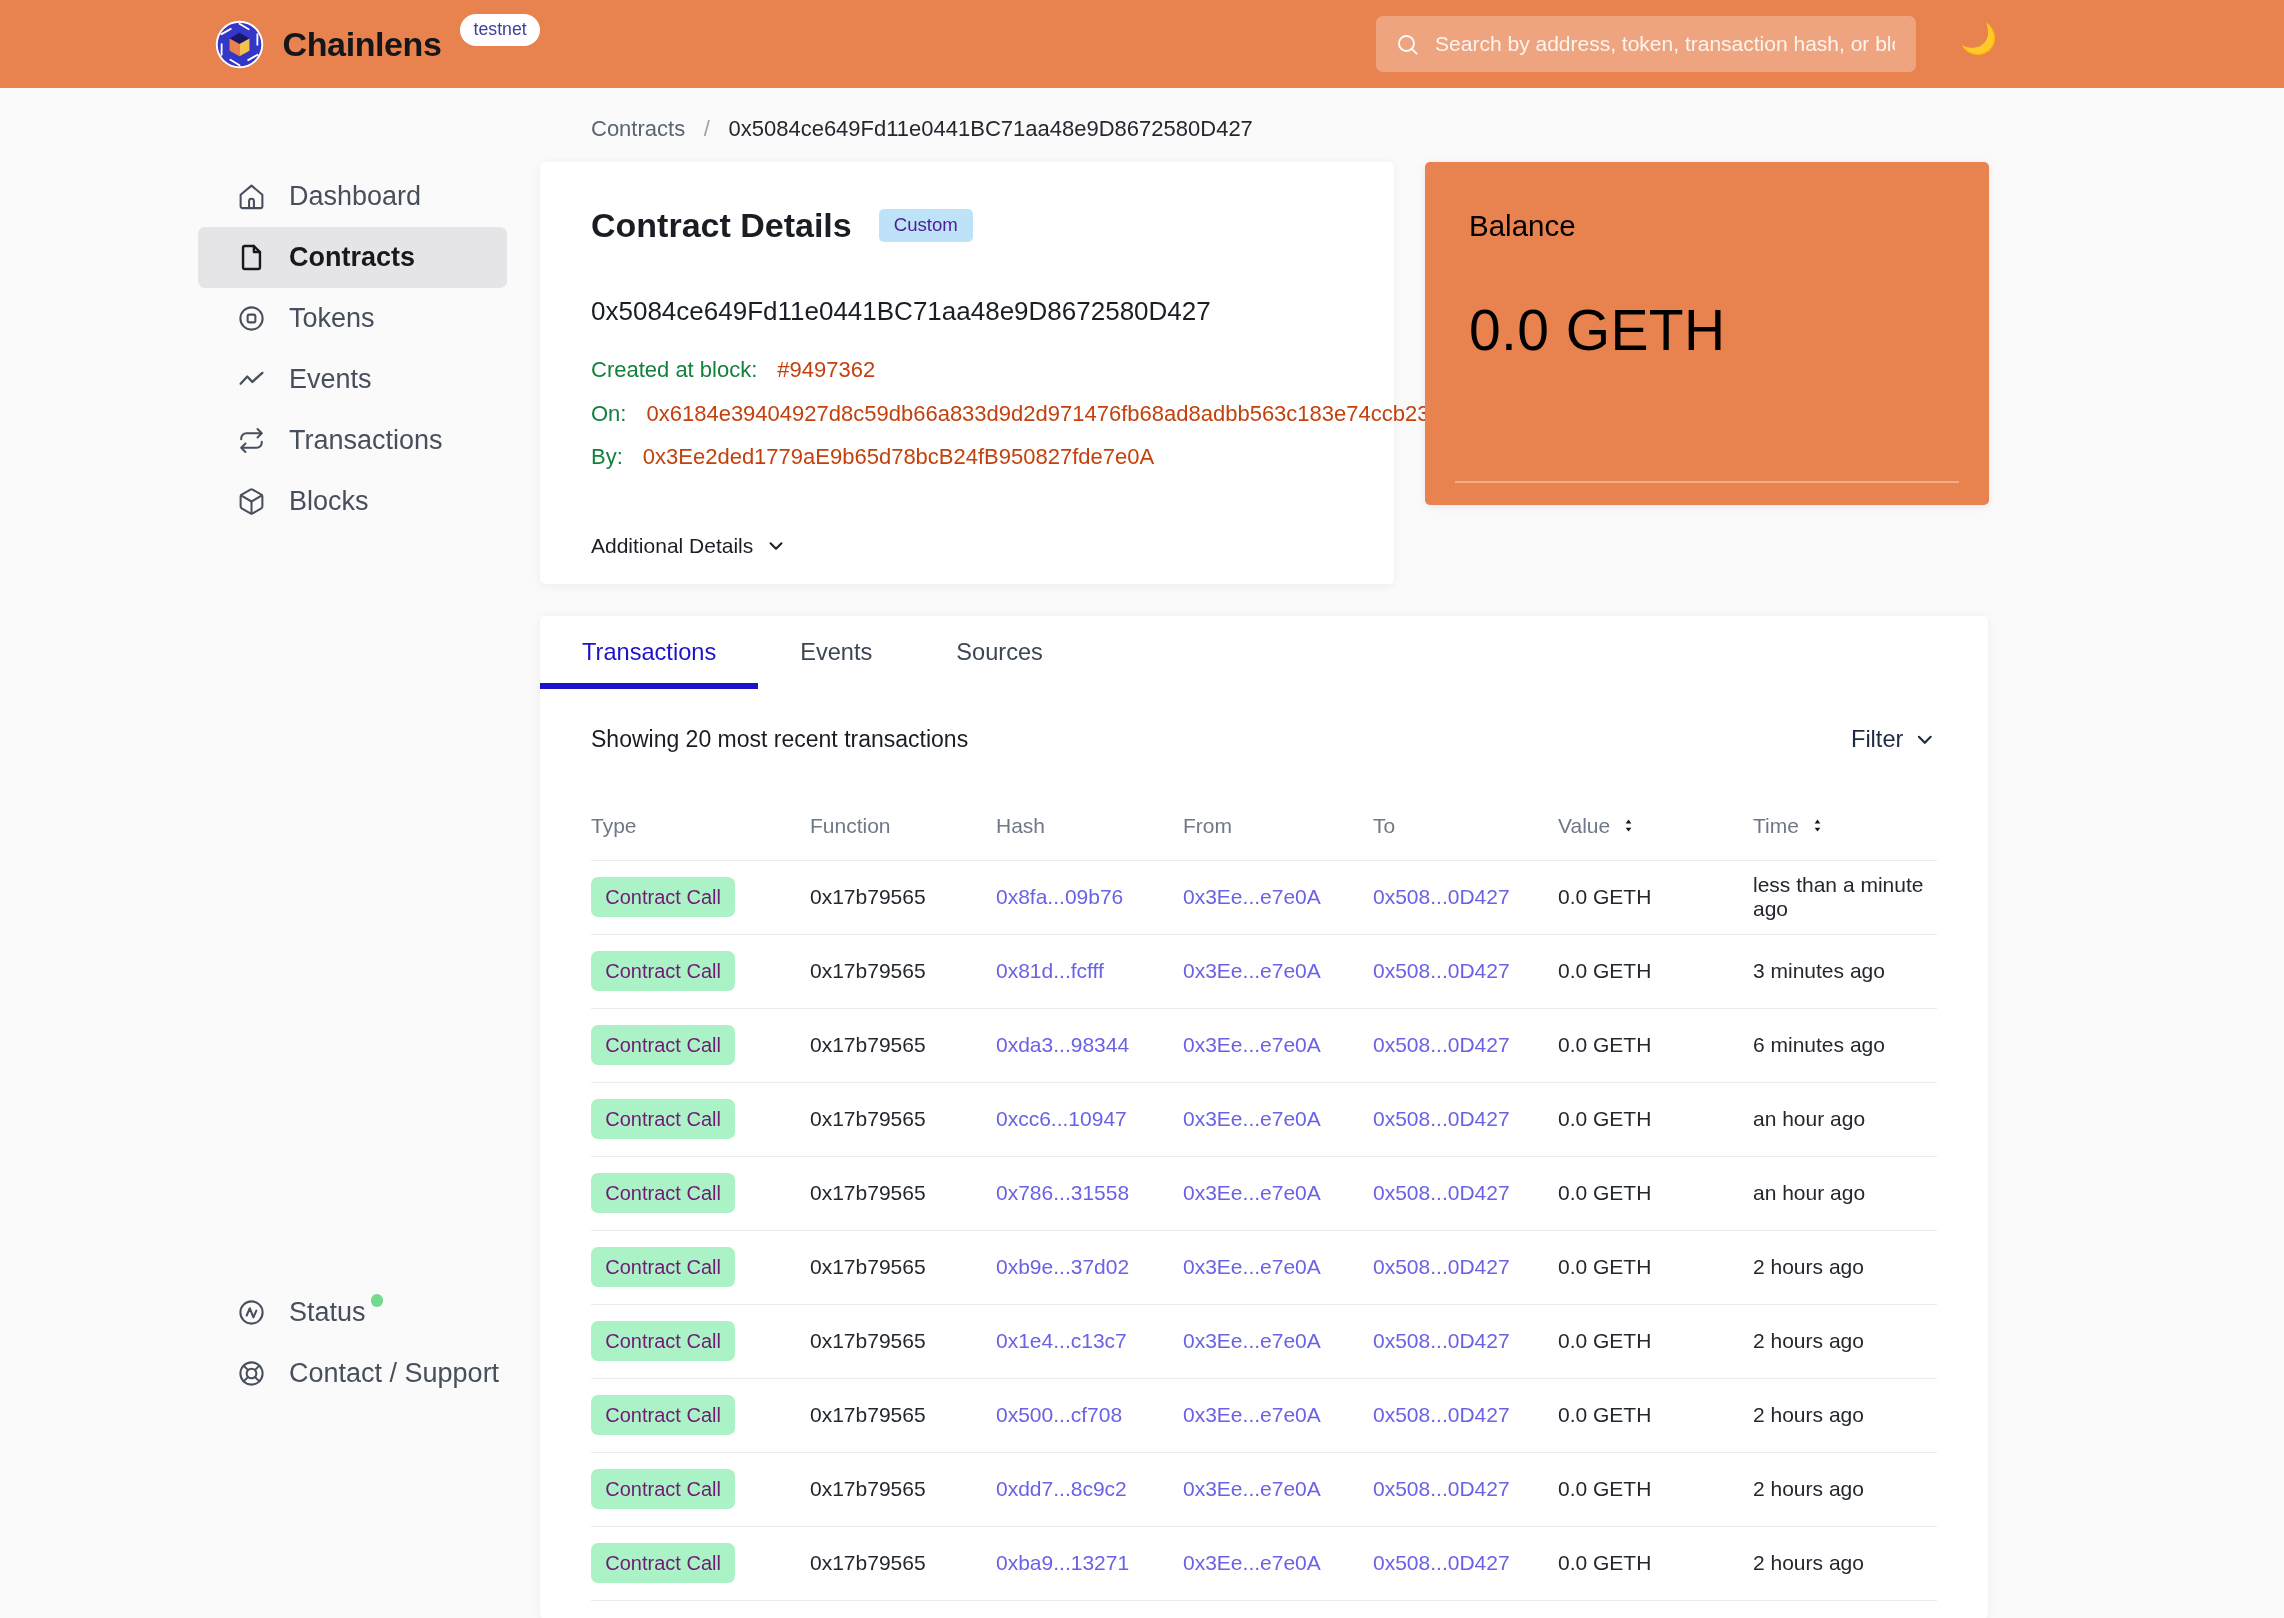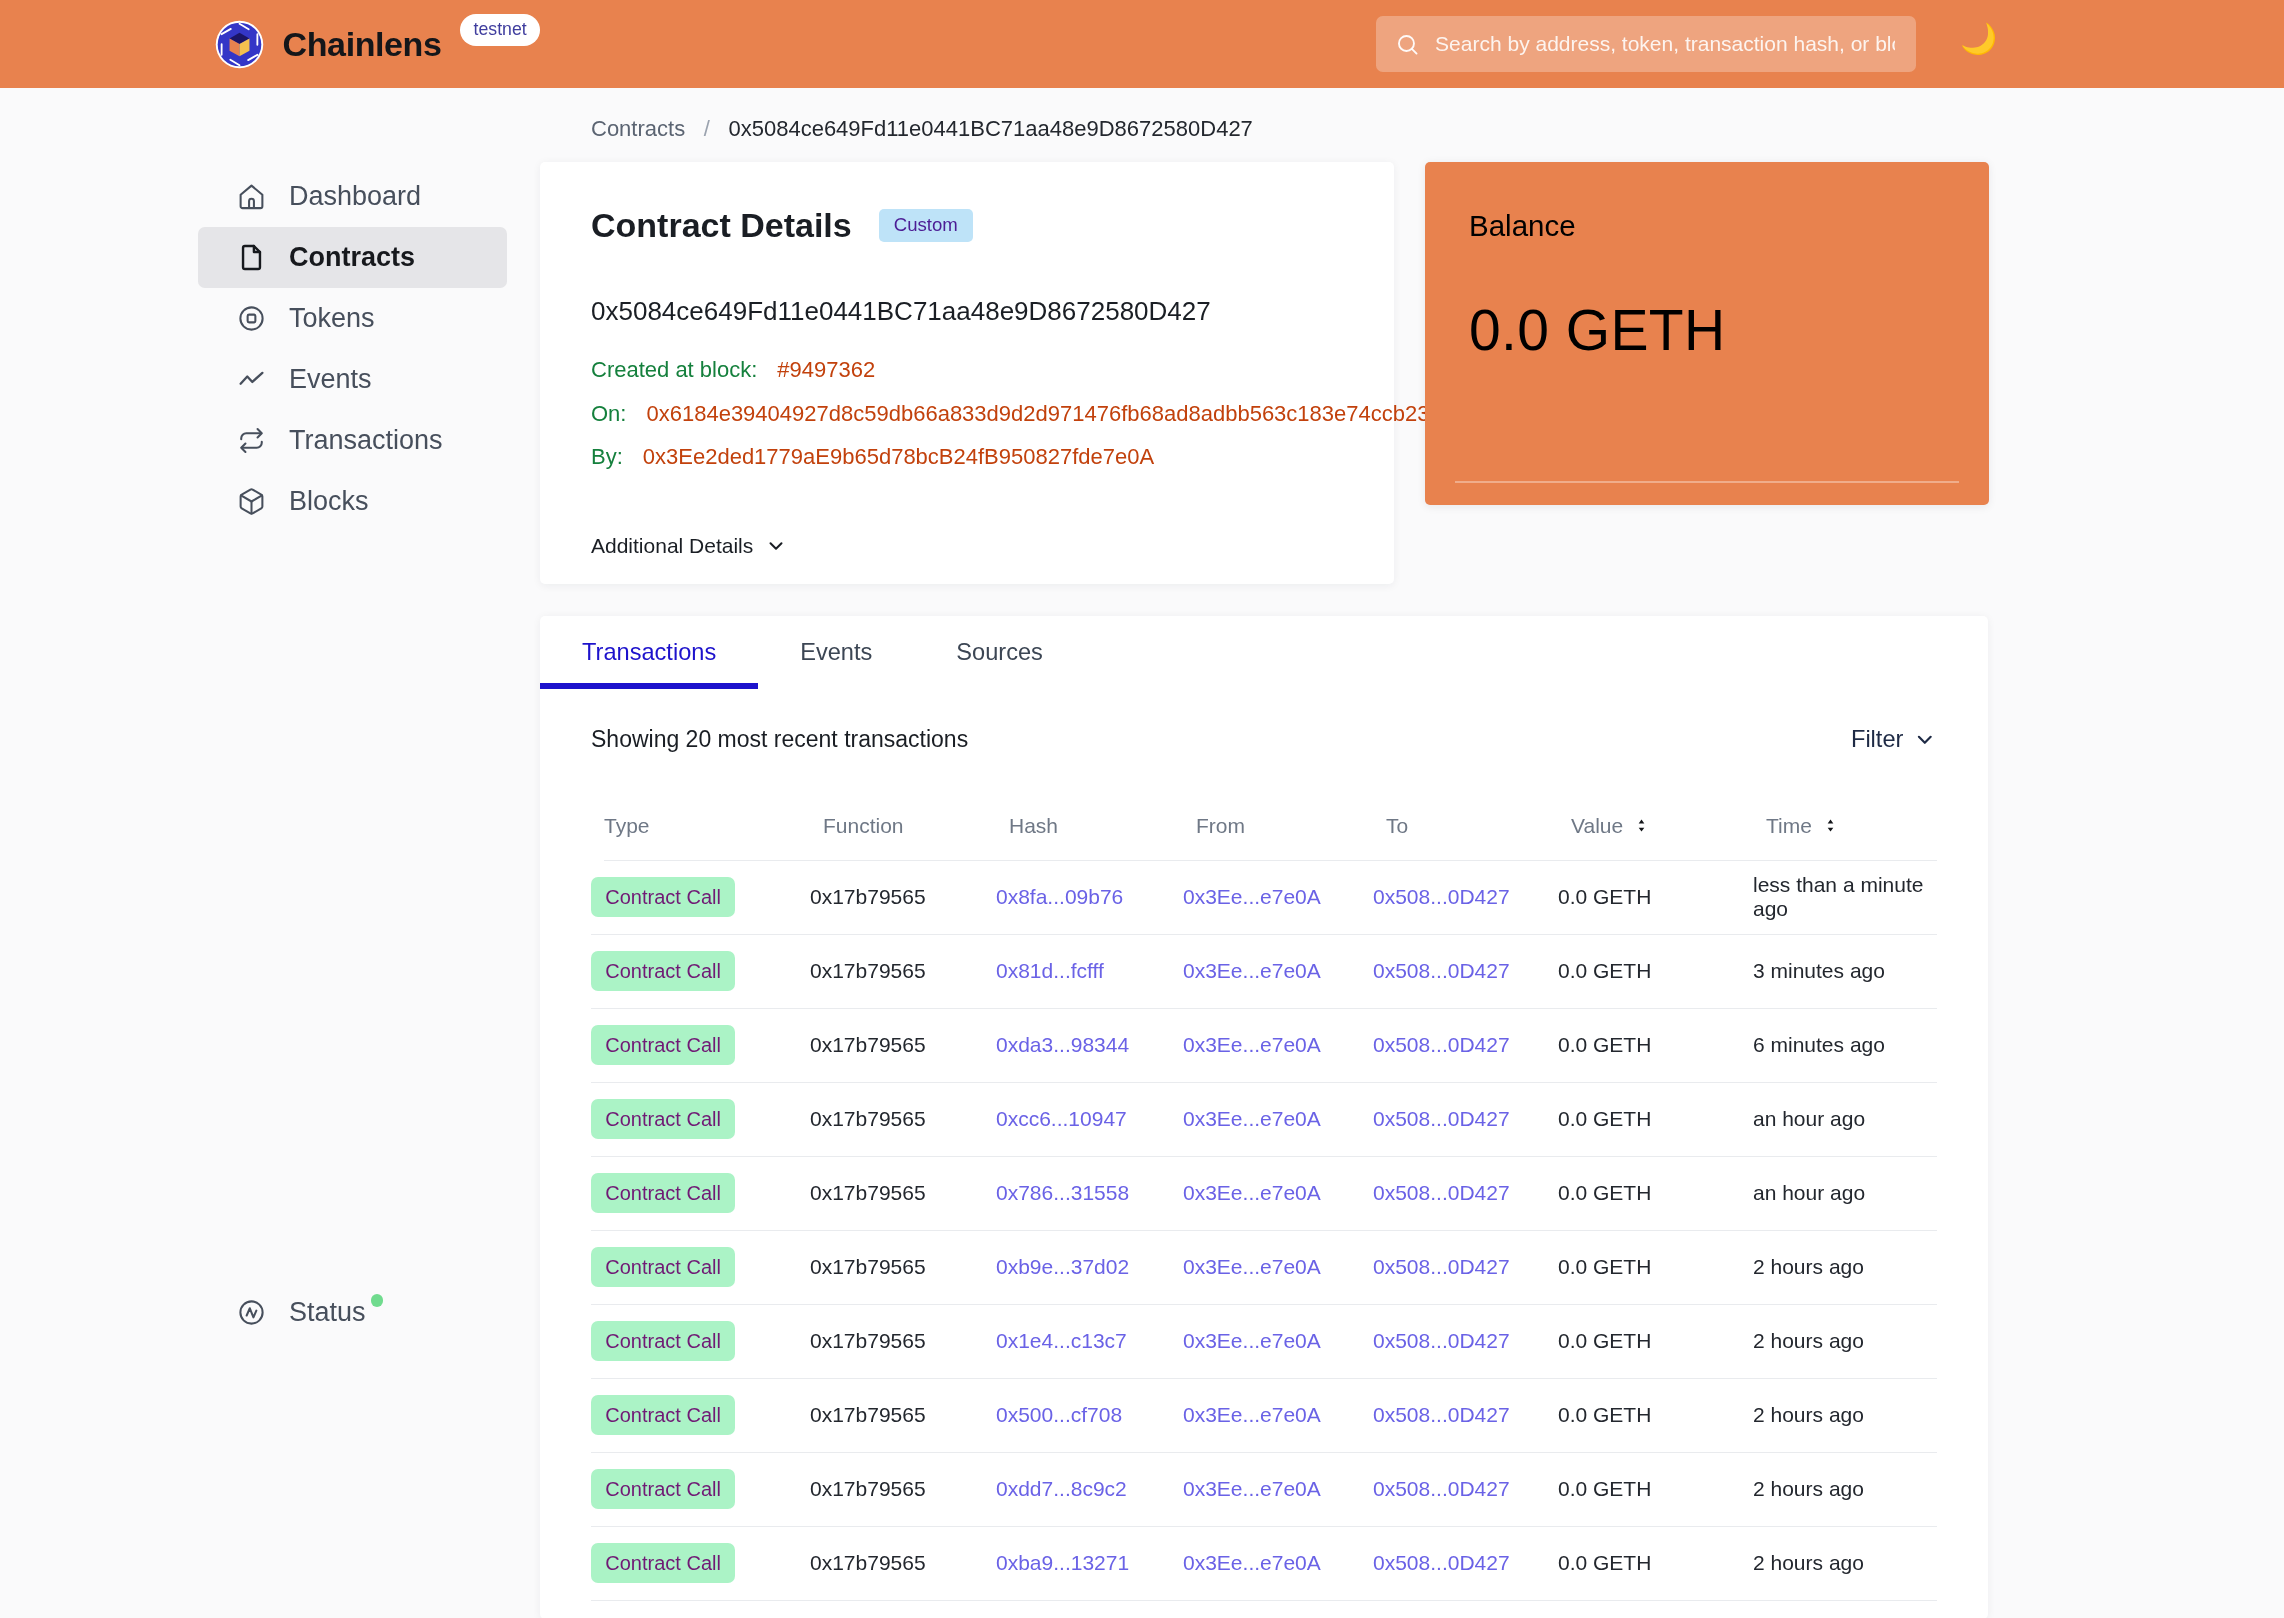--- a/index.html
+++ b/index.html
@@ -92,21 +92,21 @@
   .summary { font-size:23px; color:#1A1E24; }
   .filter { display:flex; align-items:center; gap:10px; font-size:23.6px; color:#1E2A45; cursor:pointer; }
   .filter .chev { width:23.6px; height:23.6px; }
   .filter .chev svg { width:23.6px; height:23.6px; display:block; }
 
   .table { margin:0 51px; }
   .thead {
     margin-top:23.6px; height:84px;
     display:grid; grid-template-columns:219px 186px 187px 190px 185px 195px 1fr;
     align-items:end; padding-bottom:22px; border-bottom:0.8px solid #E9EBEE;
-    color:#6F7886; font-size:21px;margin-left:13px;
+    color:#6F7886; font-size:21px;
   }
   .th { display:flex; align-items:center; gap:10px; }
   .th .sort { width:17px; height:17px; color:#14161A; }
   .th .sort svg { width:17px; height:17px; display:block; }
   .tr {
     display:grid; grid-template-columns:219px 186px 187px 190px 185px 195px 1fr;
     height:74px; align-items:center; border-bottom:0.8px solid #E9EBEE; font-size:21px;
   }
   .badge-green { background:#ABF3C6; color:#701a75; font-size:20px; padding:8.4px 14.3px; border-radius:7px; display:inline-block; line-height:1.15; }
   .cell-link { color:#6A62E6; cursor:pointer; text-decoration:none; }
@@ -218,20 +218,33 @@
     <div class="side-item">
       <span class="side-icon">
         <svg viewBox="0 0 24 24" fill="none" stroke="currentColor" stroke-width="1.7" stroke-linecap="round" stroke-linejoin="round">
           <circle cx="12" cy="12" r="9.2"></circle>
           <path d="m8 14.5 2.6-6 3 7.5 2.4-5.5"></path>
         </svg>
       </span>
       <span class="side-label">Status</span>
       <span class="status-dot" style="background: rgb(112, 219, 142);"></span>
     </div>
+    <div class="side-item">
+      <span class="side-icon">
+        <svg viewBox="0 0 24 24" fill="none" stroke="currentColor" stroke-width="1.7" stroke-linecap="round">
+          <circle cx="12" cy="12" r="9.2"></circle>
+          <circle cx="12" cy="12" r="4"></circle>
+          <path d="m5.5 5.5 3.7 3.7"></path>
+          <path d="m14.8 9.2 3.7-3.7"></path>
+          <path d="m14.8 14.8 3.7 3.7"></path>
+          <path d="m9.2 14.8-3.7 3.7"></path>
+        </svg>
+      </span>
+      <span class="side-label">Contact / Support</span>
+    </div>
   </div>
 
 <div class="card contract-card">
   <div class="cc-head">
     <span class="cc-title">Contract Details</span>
     <span class="custom-badge">Custom</span>
   </div>
   <div class="cc-address">0x5084ce649Fd11e0441BC71aa48e9D8672580D427</div>
   <div class="cc-rows">
     <div class="cc-row">

